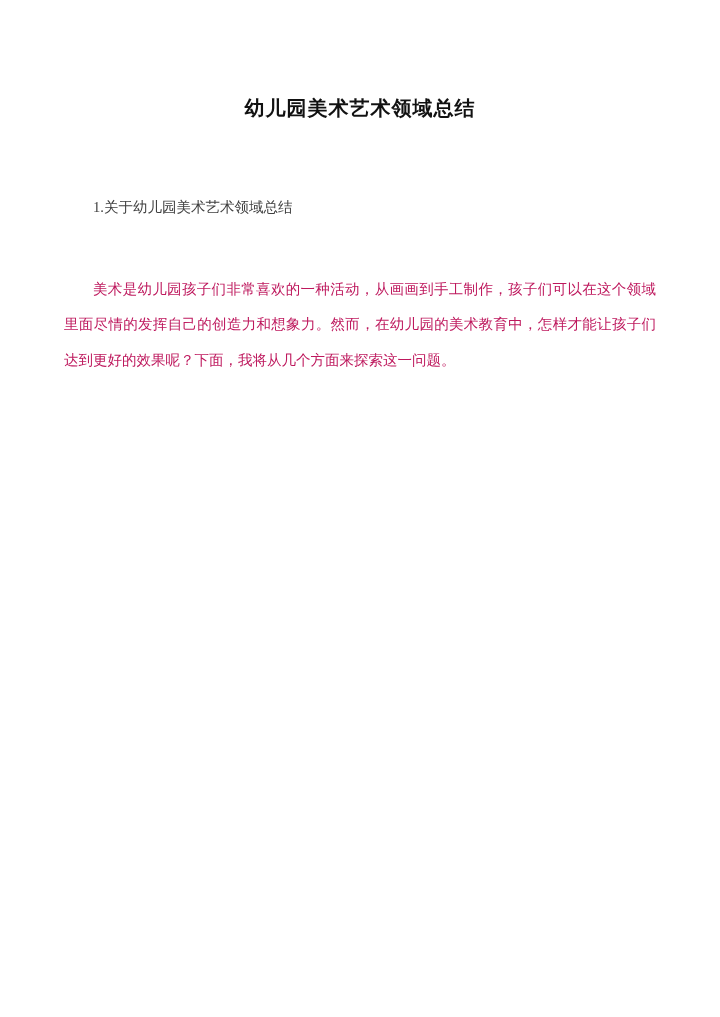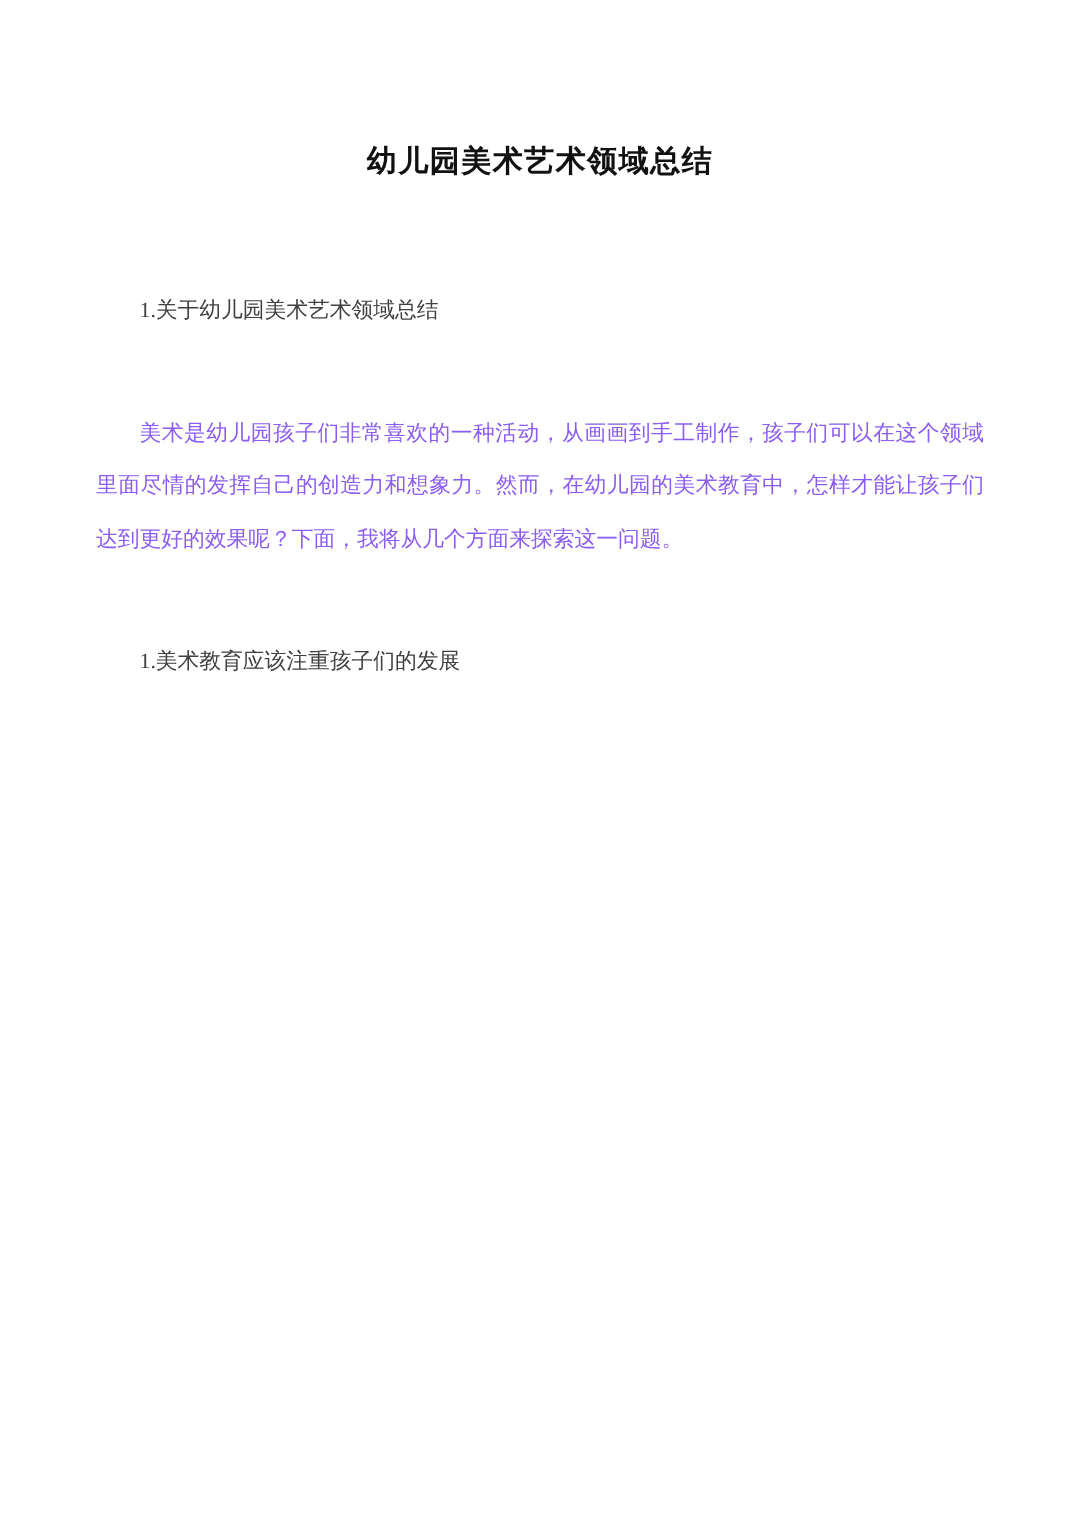--- a/index.html
+++ b/index.html
@@ -37,21 +37,21 @@
   }
   .spacer-md {
     height: 46px;
   }
   .para {
     font-size: 14.5px;
     line-height: 2.45;
     text-align: justify;
     text-justify: inter-ideograph;
     margin: 0;
-    color: #8b5cf6;
+    color: #be185d;
   }
   .indent {
     text-indent: 2em;
   }
   .heading-line {
     font-size: 14.5px;
     line-height: 2.45;
     margin: 0;
     text-indent: 2em;
     color: #404040;
@@ -72,19 +72,18 @@
   <div class="body-block">
 
     <p class="heading-line">1.关于幼儿园美术艺术领域总结</p>
 
     <div class="spacer-md"></div>
 
     <p class="para indent">美术是幼儿园孩子们非常喜欢的一种活动，从画画到手工制作，孩子们可以在这个领域里面尽情的发挥自己的创造力和想象力。然而，在幼儿园的美术教育中，怎样才能让孩子们达到更好的效果呢？下面，我将从几个方面来探索这一问题。</p>
 
     <div class="spacer-md"></div>
 
-    <p class="heading-line">1.美术教育应该注重孩子们的发展</p>
 
     <div class="spacer-md"></div>
 
 
   </div>
 </div>
 
 </body></html>

